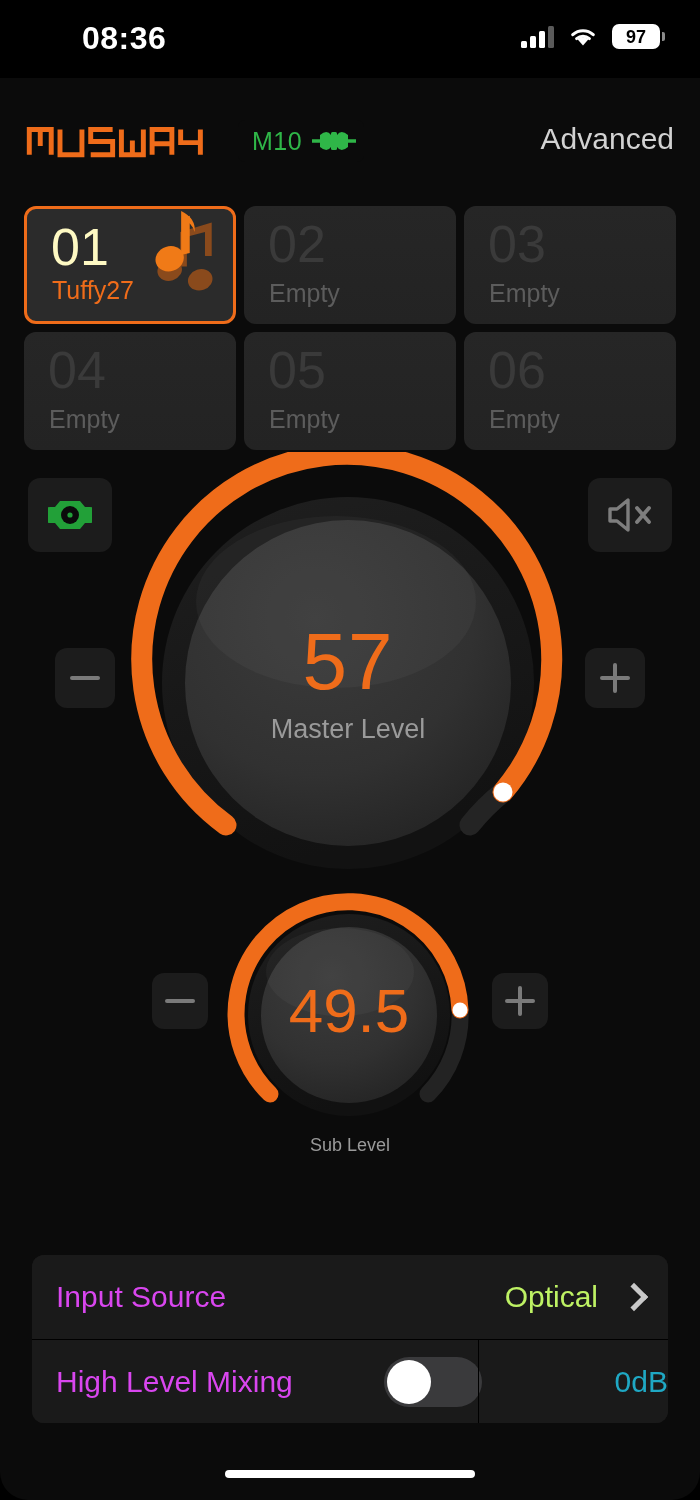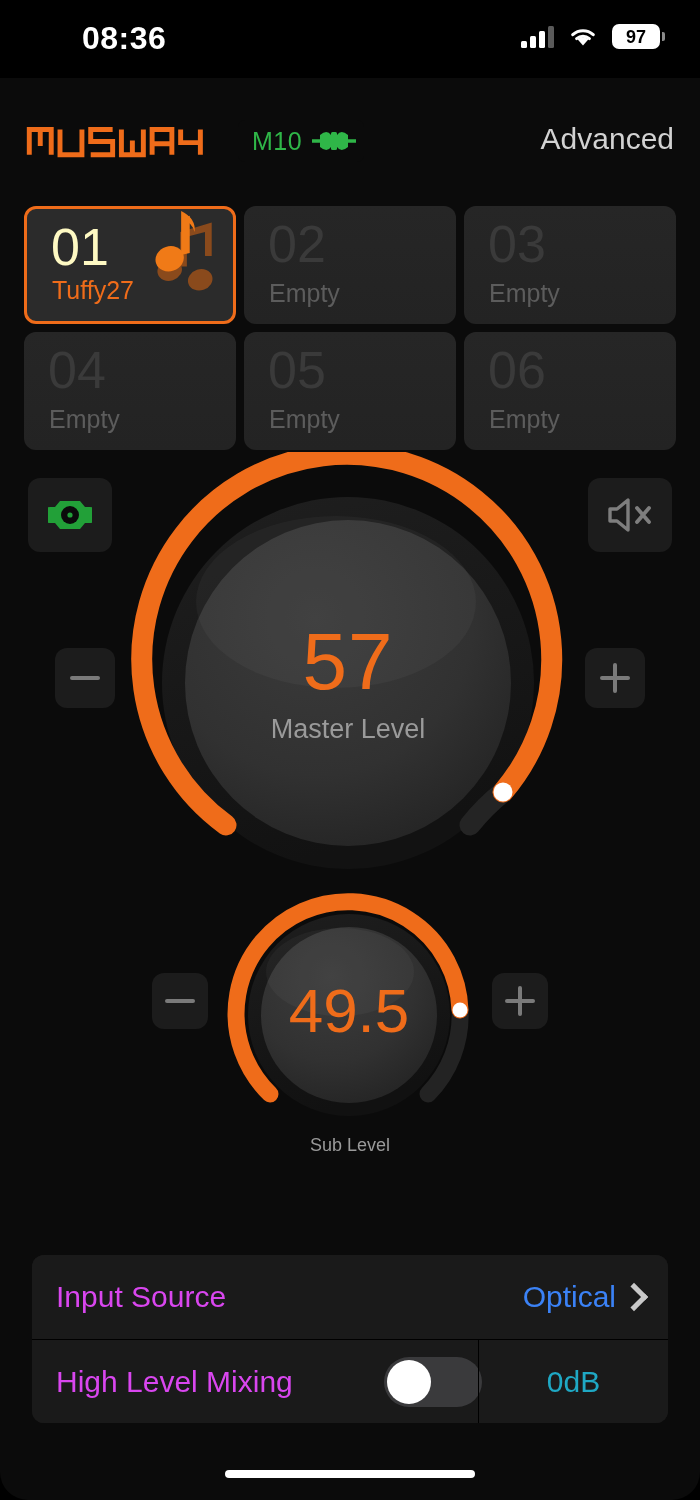--- a/index.html
+++ b/index.html
@@ -238,23 +238,23 @@
     background: #1a1a1a;
   }
   .row + .row { border-top: 1px solid #000; }
   .row-label {
     font-size: 30px;
     color: #d946ef;
     margin-left: 24px;
   }
   .row-value {
     position: absolute;
-    right: 52px;
+    right: 70px;
     font-size: 30px;
-    color: #3b82f6;
+    color: #bef264;
   }
   .chev {
     position: absolute;
     right: 24px;
     width: 20px; height: 20px;
     border-right: 5px solid #c9c9c9;
     border-bottom: 5px solid #c9c9c9;
     transform: rotate(-45deg);
   }
   .toggle {
@@ -269,21 +269,21 @@
     left: 3px; top: 3px;
     width: 44px; height: 44px;
     border-radius: 50%;
     background: #ffffff;
   }
   .db-cell {
     position: absolute;
     right: 0; top: 0;
     width: 190px; height: 84px;
     border-left: 1px solid #000;
-    display: flex; align-items: center; justify-content: center;
+    display: flex; align-items: center; justify-content: flex-end;
   }
   .db-cell span {
     font-size: 30px;
     color: #1fa8c4;
   }
 
   
   .home-ind {
     position: absolute;
     left: 50%; bottom: 22px;

